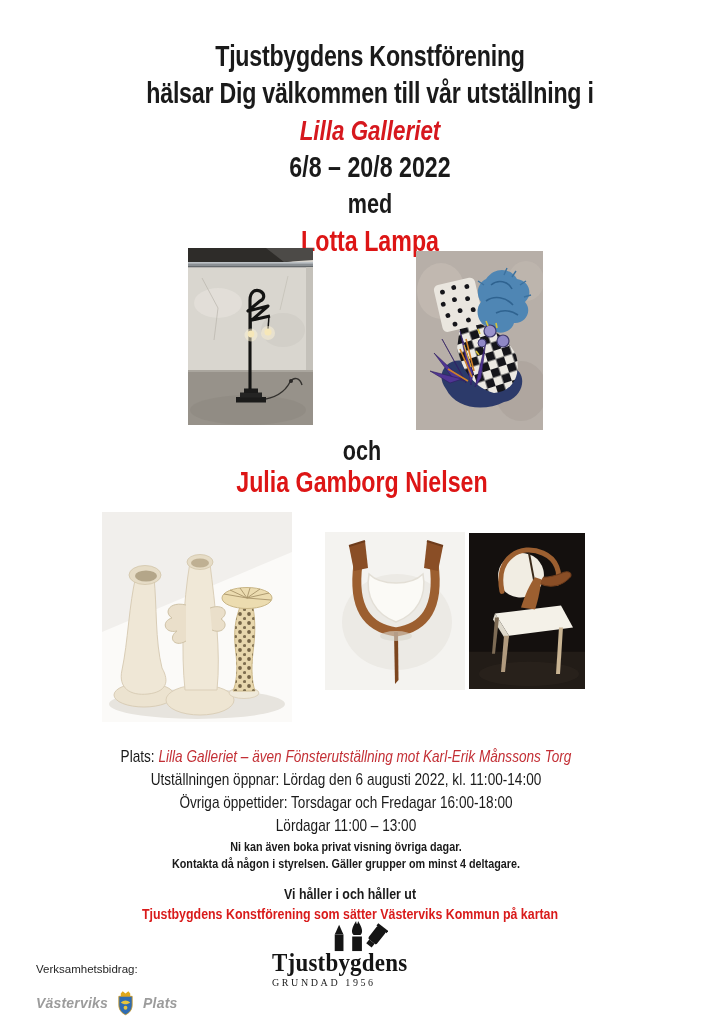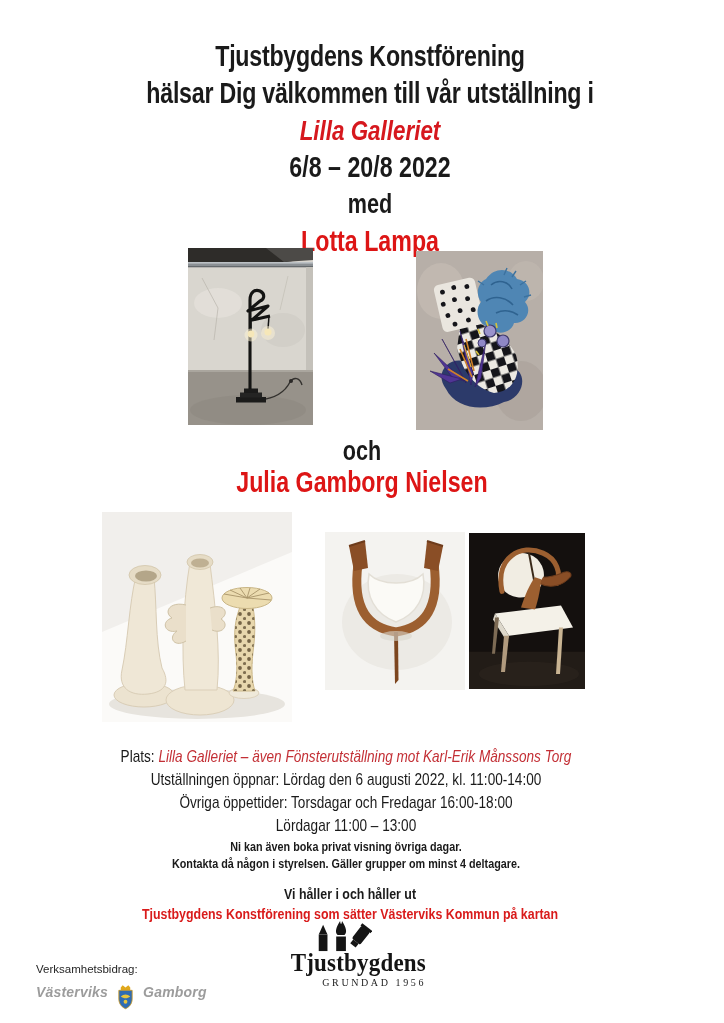--- a/index.html
+++ b/index.html
@@ -52,35 +52,35 @@
 
   
   .slogans{
     position:absolute;top:884px;left:0;width:724px;text-align:center;font-weight:bold;
     transform:translateX(-12px) scaleX(0.8);transform-origin:50% 0;white-space:nowrap;
   }
   .s1{font-size:15.5px;line-height:20px;}
   .s2{font-size:15.5px;line-height:20px;color:#d91b1b;}
 
   
-  .assoc-logo{position:absolute;top:920px;left:256px;width:170px;text-align:right;color:#141414;}
+  .assoc-logo{position:absolute;top:920px;left:272px;width:170px;text-align:left;color:#141414;}
   .assoc-logo .tools{height:33px;display:block;margin:0 auto 1px auto;}
   .logo-name{
     font-family:"Liberation Serif", serif;font-weight:bold;font-size:23px;line-height:19px;
     letter-spacing:0.2px;transform:scaleY(1.05);white-space:nowrap;
   }
   .logo-sub{
     font-family:"Liberation Serif", serif;font-size:10px;letter-spacing:2.6px;
     margin-top:4px;color:#1c1c1c;white-space:nowrap;
   }
 
   
   .support{position:absolute;left:36px;top:963px;}
   .support-label{font-size:11.5px;color:#262626;}
-  .muni-row{display:flex;align-items:flex-start;gap:8px;margin-top:9px;}
+  .muni-row{display:flex;align-items:center;gap:8px;margin-top:15px;}
   .muni-word{
     color:#9c9c9c;font-weight:bold;font-style:italic;font-size:14px;letter-spacing:0.2px;
   }
   .muni-shield{width:19px;height:26px;display:block;}
 </style>
 </head>
 <body>
 
 <div class="poster">
 
@@ -279,17 +279,17 @@
   <div class="support">
     <div class="support-label">Verksamhetsbidrag:</div>
     <div class="muni-row">
       <span class="muni-word">Västerviks</span>
       <svg class="muni-shield" viewBox="0 0 20 26">
         <path d="M5 3 L7 0.5 L10 3 L13 0.5 L15 3 L15 5.5 L5 5.5 Z" fill="#e0a81c"></path>
         <path d="M3 6 H17 V15 C17 21 13 24 10 25.3 C7 24 3 21 3 15 Z" fill="#2f6cb3" stroke="#c8951f" stroke-width="0.9"></path>
         <path d="M5 12.5 C 8 9.5 12 9.5 15 12.5 C 12 15 8 15 5 12.5 Z" fill="#e8c53c"></path>
         <circle cx="10" cy="18" r="2" fill="#e8c53c"></circle>
       </svg>
-      <span class="muni-word">Gamborg</span>
+      <span class="muni-word">Plats</span>
     </div>
   </div>
 
 </div>
 
 </body></html>

